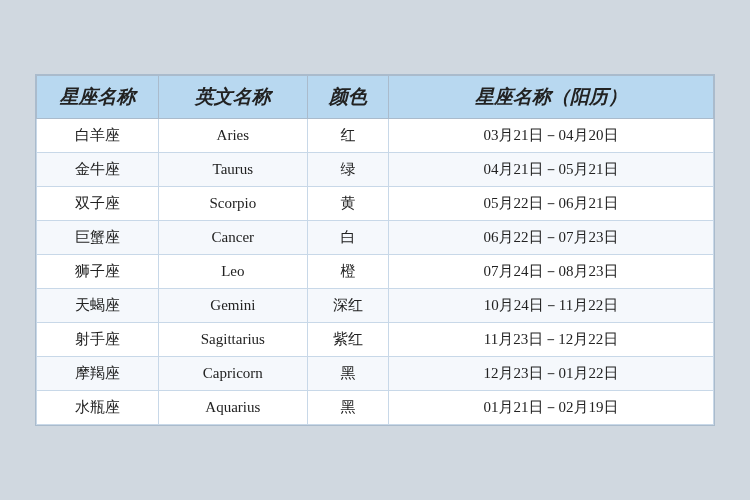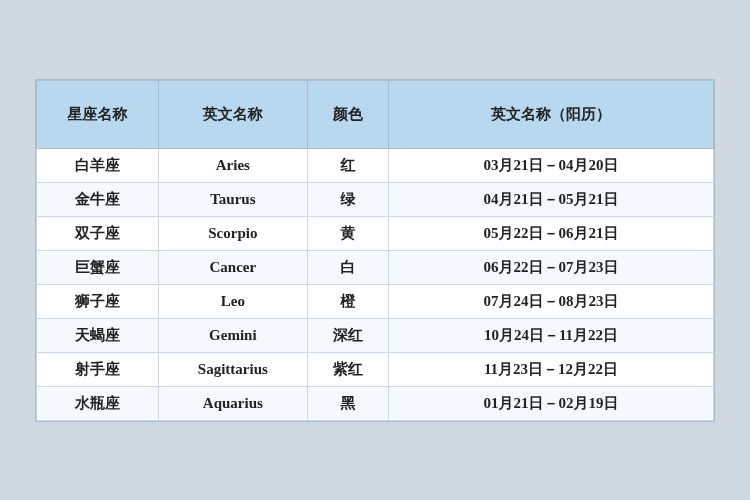--- a/index.html
+++ b/index.html
@@ -28,30 +28,30 @@
       width: 100%;
       border-collapse: collapse;
     }
 
     thead tr {
       background-color: #b8d8f0;
     }
 
     thead th {
       border: 1px solid #aabbcc;
-      padding: 24px 6px;
+      padding: 8px 6px;
       text-align: center;
-      font-size: 15px;
+      font-size: 19px;
       font-weight: bold;
       color: #222;
+      font-style: italic;
     }
 
     tbody tr {
       background-color: #ffffff;
-      font-weight: bold;
     }
 
     tbody tr:nth-child(even) {
       background-color: #f5f8fc;
     }
 
     tbody td {
       border: 1px solid #c8d8e8;
       padding: 7px 6px;
       text-align: center;
@@ -67,21 +67,21 @@
 </head>
 <body>
 
 <div class="table-container">
   <table>
     <thead>
       <tr>
         <th class="col-chinese">星座名称</th>
         <th class="col-english">英文名称</th>
         <th class="col-color">颜色</th>
-        <th class="col-date">英文名称（阳历）</th>
+        <th class="col-date">星座名称（阳历）</th>
       </tr>
     </thead>
     <tbody id="table-body">
     <tr>
           <td>白羊座</td>
           <td>Aries</td>
           <td>红</td>
           <td>03月21日－04月20日</td>
         </tr>
         <tr>
@@ -114,20 +114,26 @@
           <td>深红</td>
           <td>10月24日－11月22日</td>
         </tr>
         <tr>
           <td>射手座</td>
           <td>Sagittarius</td>
           <td>紫红</td>
           <td>11月23日－12月22日</td>
         </tr>
         <tr>
+          <td>摩羯座</td>
+          <td>Capricorn</td>
+          <td>黑</td>
+          <td>12月23日－01月22日</td>
+        </tr>
+        <tr>
           <td>水瓶座</td>
           <td>Aquarius</td>
           <td>黑</td>
           <td>01月21日－02月19日</td>
         </tr>
       </tbody>
   </table>
 </div>
 
 </body></html>

